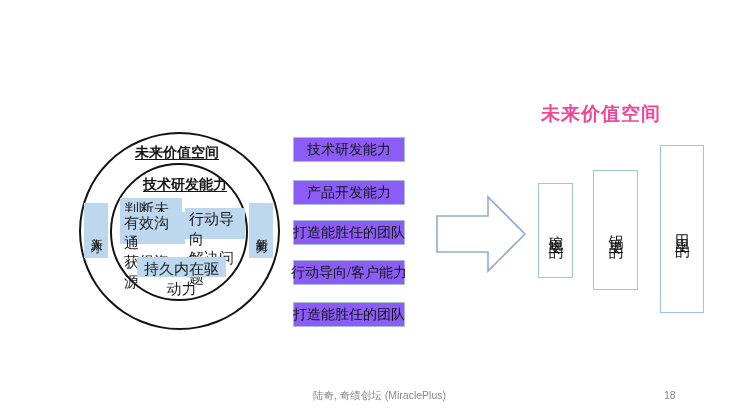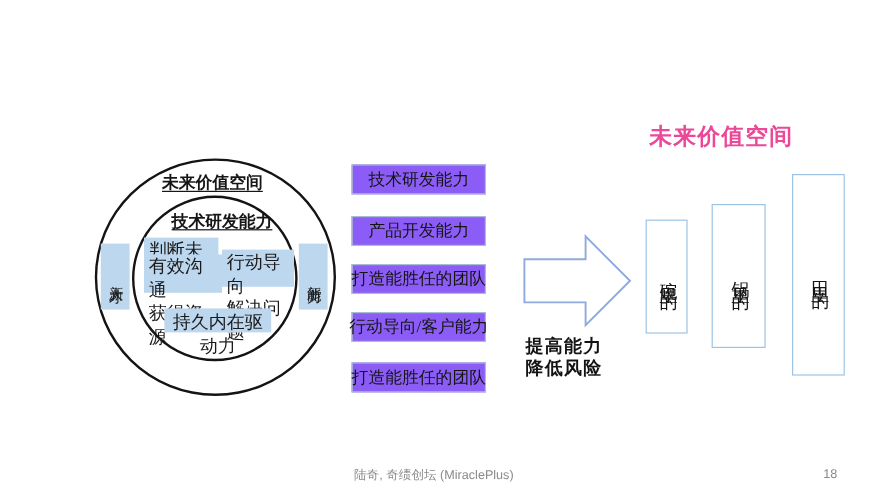--- a/index.html
+++ b/index.html
@@ -88,22 +88,22 @@
   .value-box.bowl  { left: 538px; top: 183px; width: 35px; height: 95px;  border-width: 1px; }
   .value-box.pot   { left: 593px; top: 170px; width: 45px; height: 120px; border-width: 1px; }
   .value-box.field { left: 660px; top: 145px; width: 44px; height: 168px; border-width: 1px; }
 
   
   .footer-credit, .page-number {
     position: absolute; top: 389px;
     font-family: "Liberation Sans", "DejaVu Sans", sans-serif;
     font-size: 10.5px; color: var(--muted, #8a8a8a);
   }
-  .footer-credit { left: 295px; }
-  .page-number { left: 686px; }
+  .footer-credit { left: 313px; }
+  .page-number { left: 664px; }
 </style>
 </head>
 <body>
 
 <div class="slide">
 
 
   <div>
     <div class="outer-circle"></div>
     <div class="inner-circle"></div>
@@ -128,22 +128,20 @@
     <div class="cap" style="top:137px">技术研发能力</div>
     <div class="cap" style="top:180px">产品开发能力</div>
     <div class="cap" style="top:220px">打造能胜任的团队</div>
     <div class="cap" style="top:260px">行动导向/客户能力</div>
     <div class="cap" style="top:302px">打造能胜任的团队</div>
   </div>
 
   <svg class="arrow-svg" width="93" height="82" viewBox="0 0 93 82">
     <polygon points="2,23 53,23 53,4 90,41 53,78 53,59 2,59" fill="#ffffff" stroke="#8FAADC" stroke-width="1.6" stroke-linejoin="miter"></polygon>
   </svg>
-  <div class="arrow-caption pre">提高能力
-降低风险</div>
 
   <div>
     <div class="fv-heading">未来价值空间</div>
     <div class="value-box bowl">
         <span class="vert">碗里的</span>
       </div>
     <div class="value-box pot">
         <span class="vert">锅里的</span>
       </div>
     <div class="value-box field">

